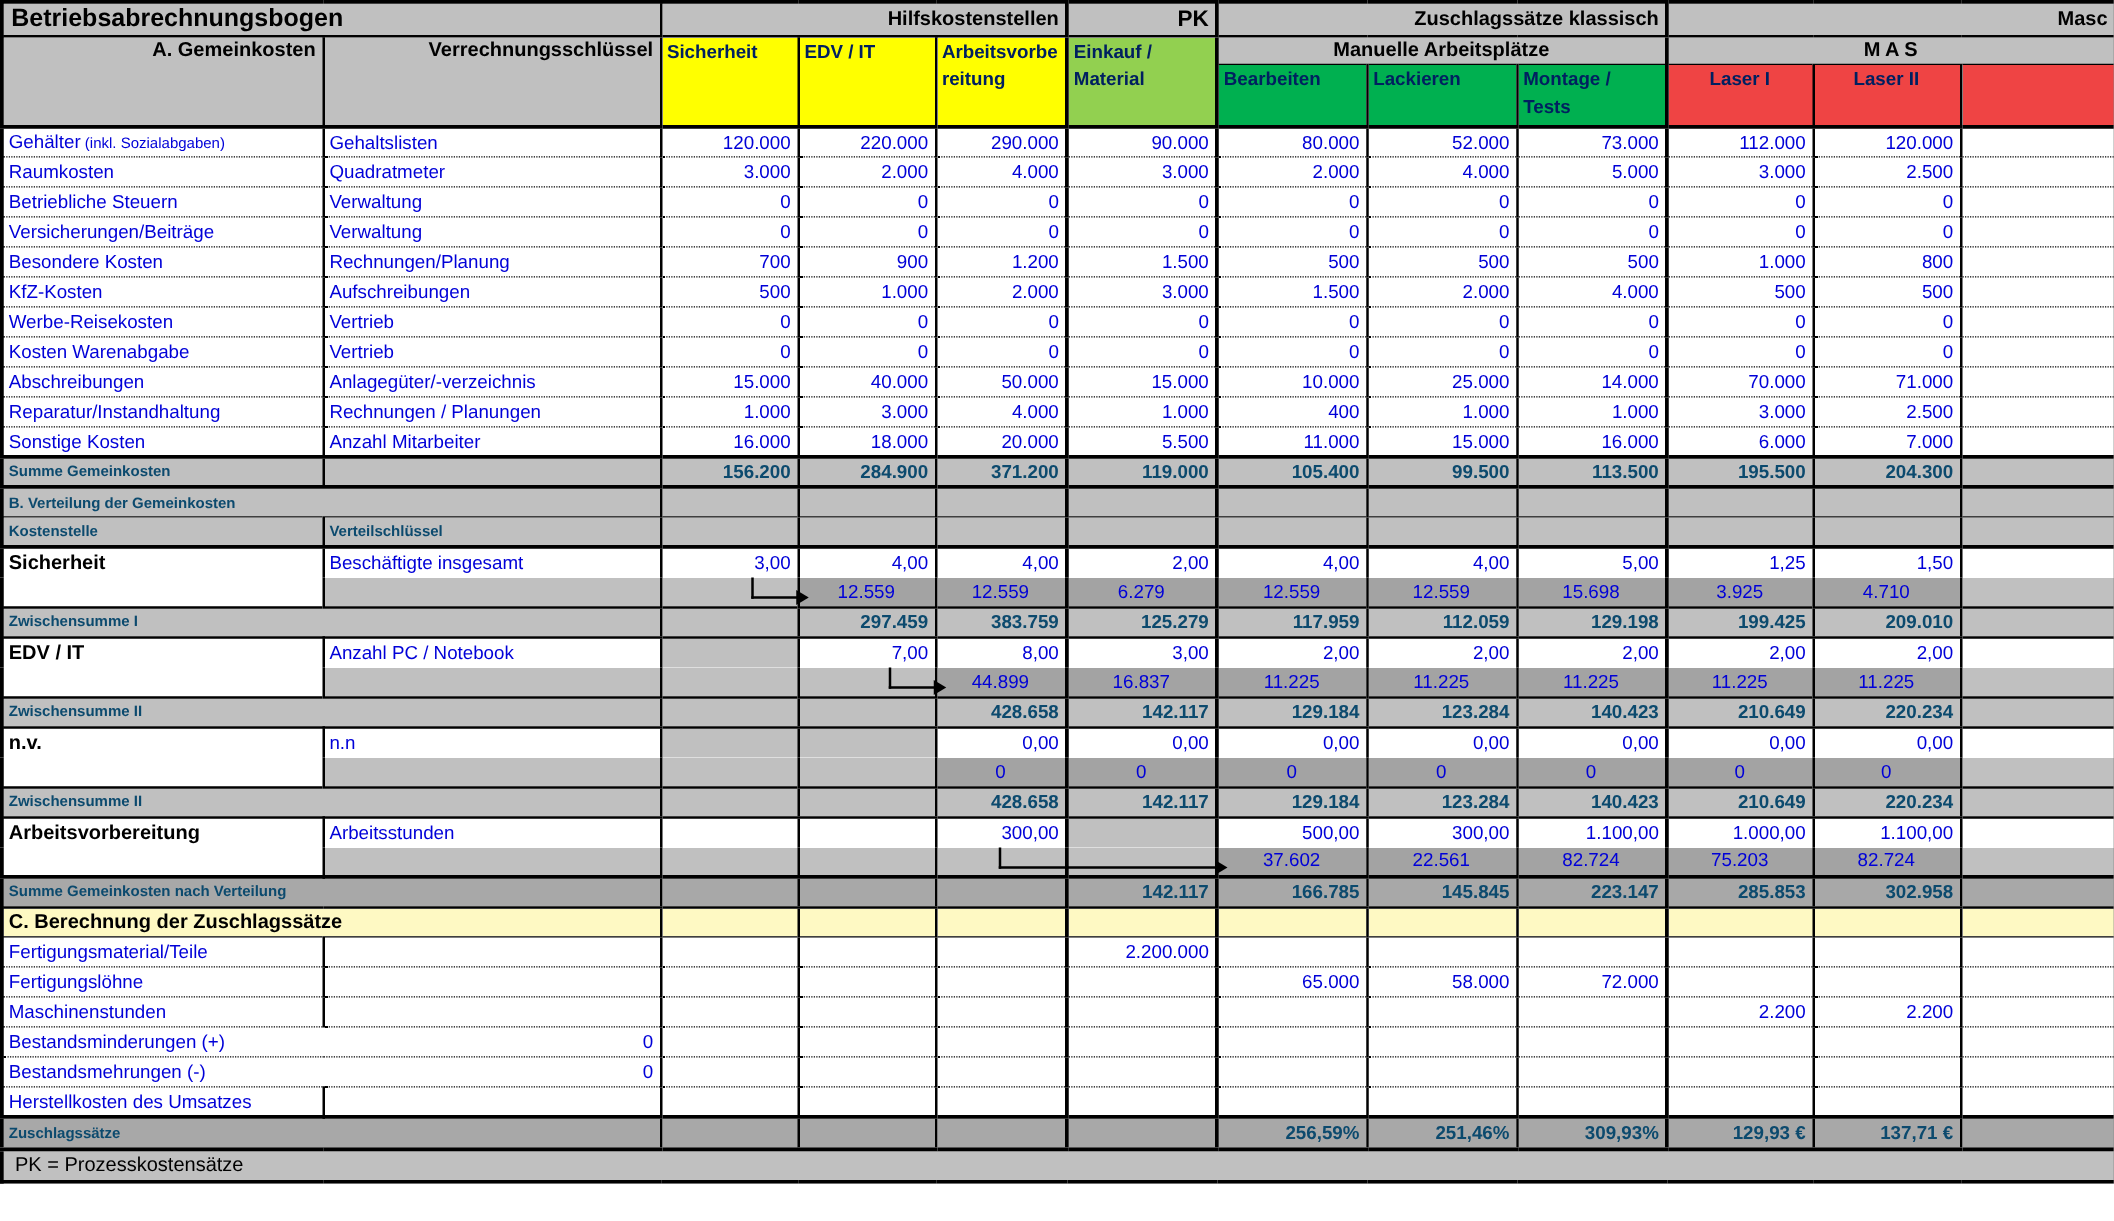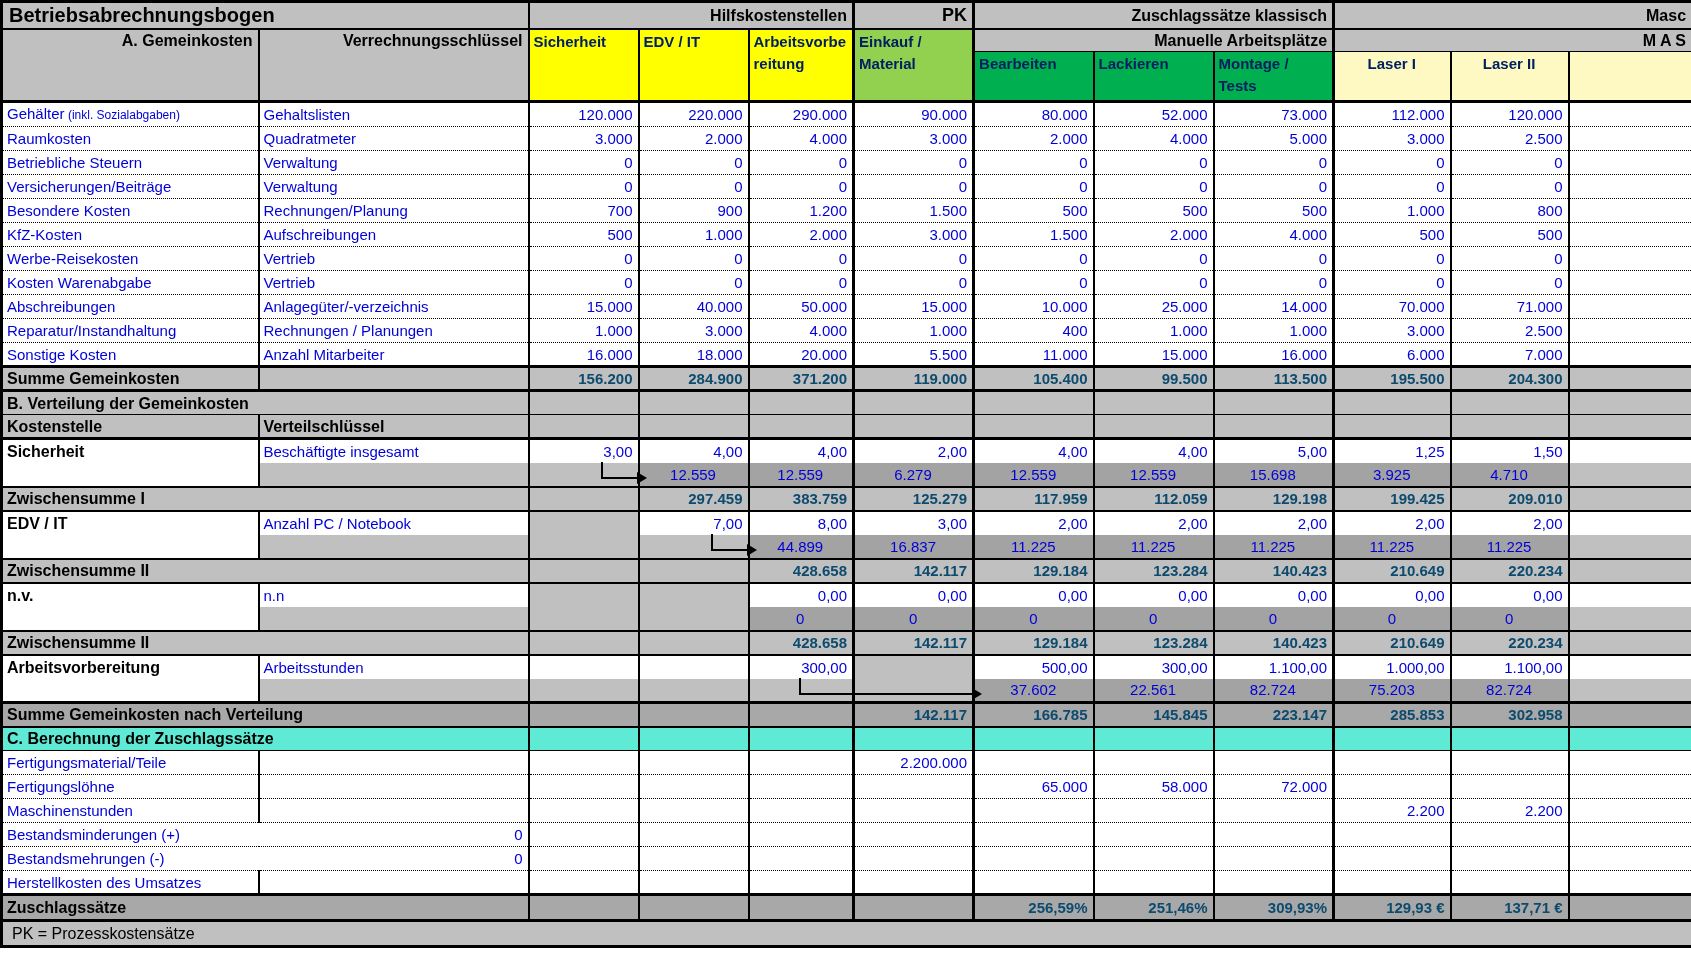--- a/index.html
+++ b/index.html
@@ -8,49 +8,49 @@
   td{padding:1px 5px 1px 4px;font-size:15px;line-height:19px;overflow:hidden;white-space:nowrap;box-sizing:border-box;vertical-align:middle}
   
   .cl1,.cl2,.cl3,.cl4,.cl7,.cl8,.cl10,.cl11{border-left:2px solid #000}
   .cl5,.cl6,.cl9{border-left:3px solid #000}
   
   .r-h1{height:27px}.r-h2{height:23px}.r-h3{height:50px}
   .r-h1 td{border-bottom:2px solid #000}
   .hd{background:#C0C0C0;font-weight:bold;color:#000;text-align:right;font-size:16px}
   .title-cell{font-size:20px;text-align:left;padding-left:6px}
   .pk-cell{font-size:18px}
-  .sub{vertical-align:top;text-align:right}
+  .sub{vertical-align:top;text-align:center}
   .lft{text-align:right;font-size:16px}
   .r-h2 .hd{border-bottom:1px solid #000}
   .hb3{border-bottom:3px solid #000 !important}
   .cc{color:#002060;font-weight:bold;text-align:left;vertical-align:top;white-space:normal;font-size:15px;line-height:22px}
   .y{background:#FFFF00}
   .grn{background:#92D050}
   .dkg{background:#00B050}
-  .pale{background:#fef9c3}
+  .pale{background:#ef4444}
   .lasr{text-align:center}
   .wrapall{word-break:break-all}
   
   tbody tr{height:24px}
   .r-data td{background:#fff;border-bottom:1px dotted #000}
   .r-sum td{background:#C0C0C0;border-top:3px solid #000;border-bottom:3px solid #000}
   .r-sec td{background:#C0C0C0;border-bottom:1px solid #000}
   .r-cols td{background:#C0C0C0;border-bottom:3px solid #000}
   .r-zw td{background:#C0C0C0;border-top:2px solid #000;border-bottom:2px solid #000}
   .r-dark td{background:#A8A8A8;border-top:3px solid #000;border-bottom:2px solid #000}
-  .r-csec td{background:#5eead4;border-bottom:1px solid #000}
+  .r-csec td{background:#fef9c3;border-bottom:1px solid #000}
   .r-cdata td{background:#fff;border-bottom:1px dotted #000}
   .r-final td{background:#A8A8A8;border-top:3px solid #000;border-bottom:3px solid #000;height:26px}
   .r-note td{background:#C0C0C0;padding-left:9px;font-size:16px;height:26px}
   
   .lb{color:#0000D8;background:#fff}
   .n{color:#0000D8;text-align:right;background:#fff}
   .ng{color:#0000D8;text-align:center;background:#a3a3a3}
   .bb{font-weight:bold;color:#000;background:#fff;font-size:16px}
-  .sb{font-weight:bold;color:#000000;font-size:16px}
+  .sb{font-weight:bold;color:#0c4a6e;font-size:12px}
   .s{font-weight:bold;color:#0c4a6e;text-align:right}
   .g{background:#C0C0C0}
   .w{background:#fff}
   .d{background:#A8A8A8}
   .split{background:#fff}
   .split .sl{float:left;color:#0000D8}
   .split .sv{float:right;color:#0000D8}
   .note{font-size:12px;color:#0000D8}
   
   .arrow{position:absolute;border-left:2px solid #000;border-bottom:2px solid #000;pointer-events:none}

